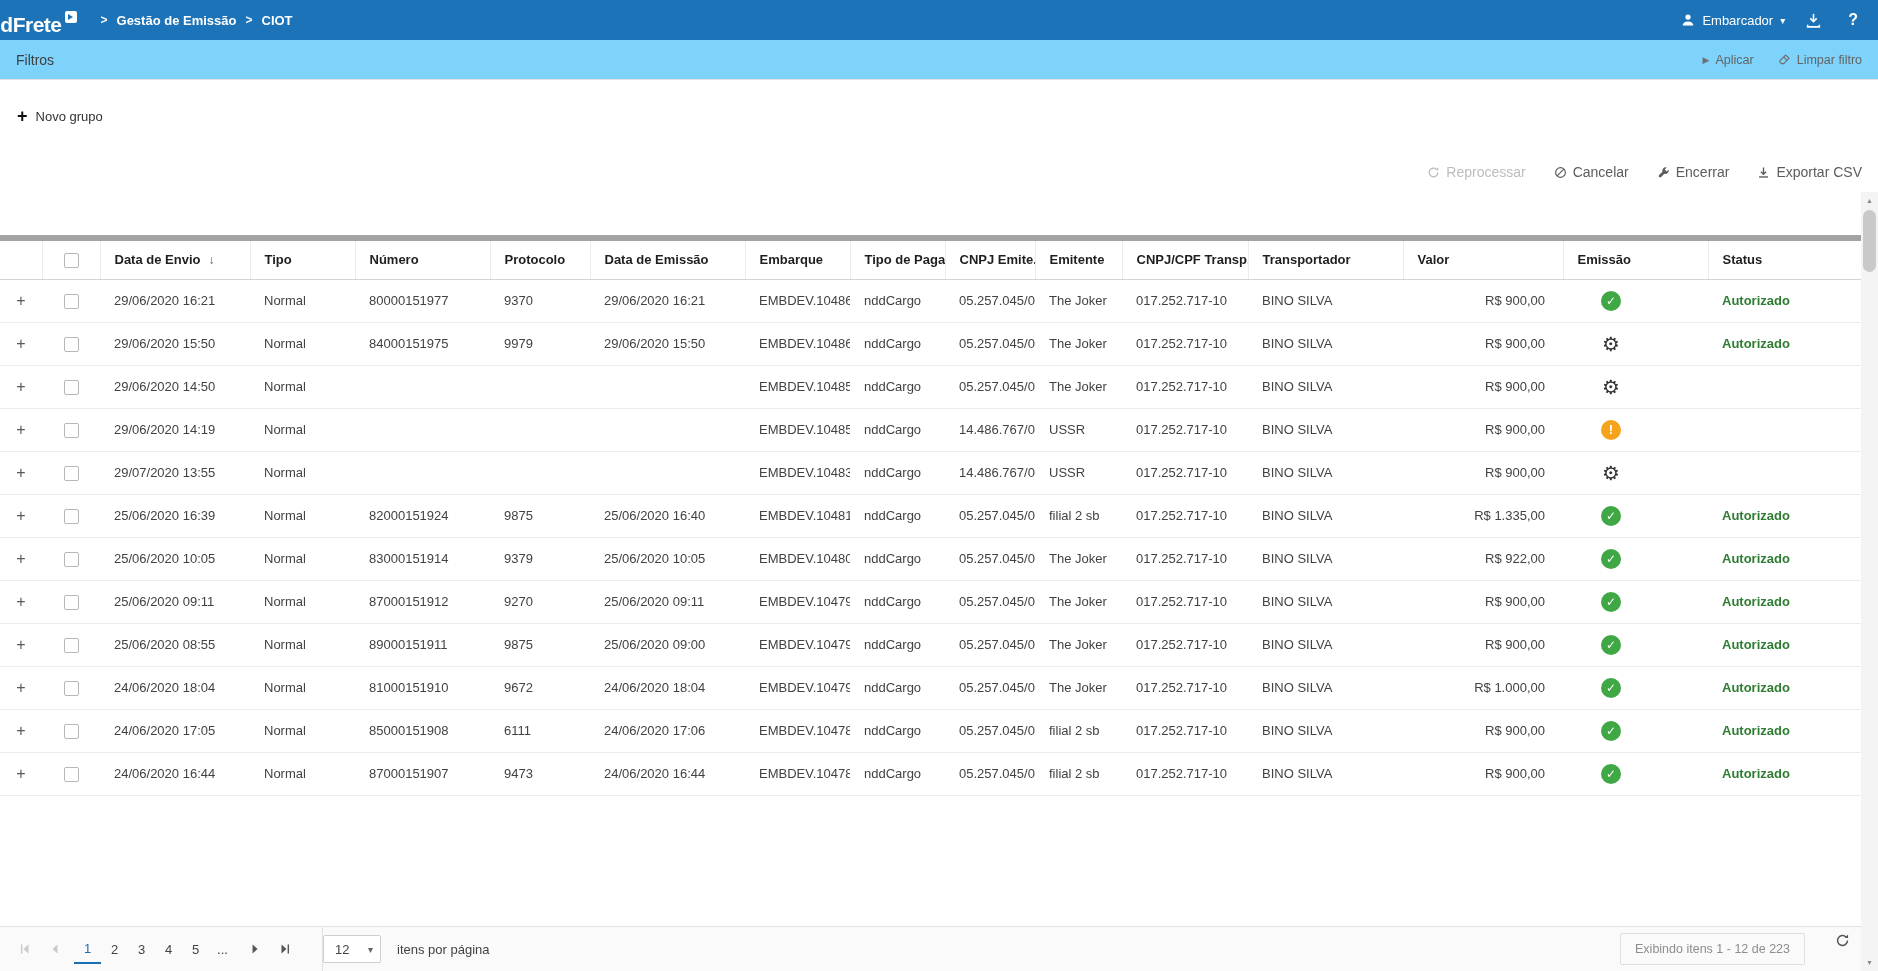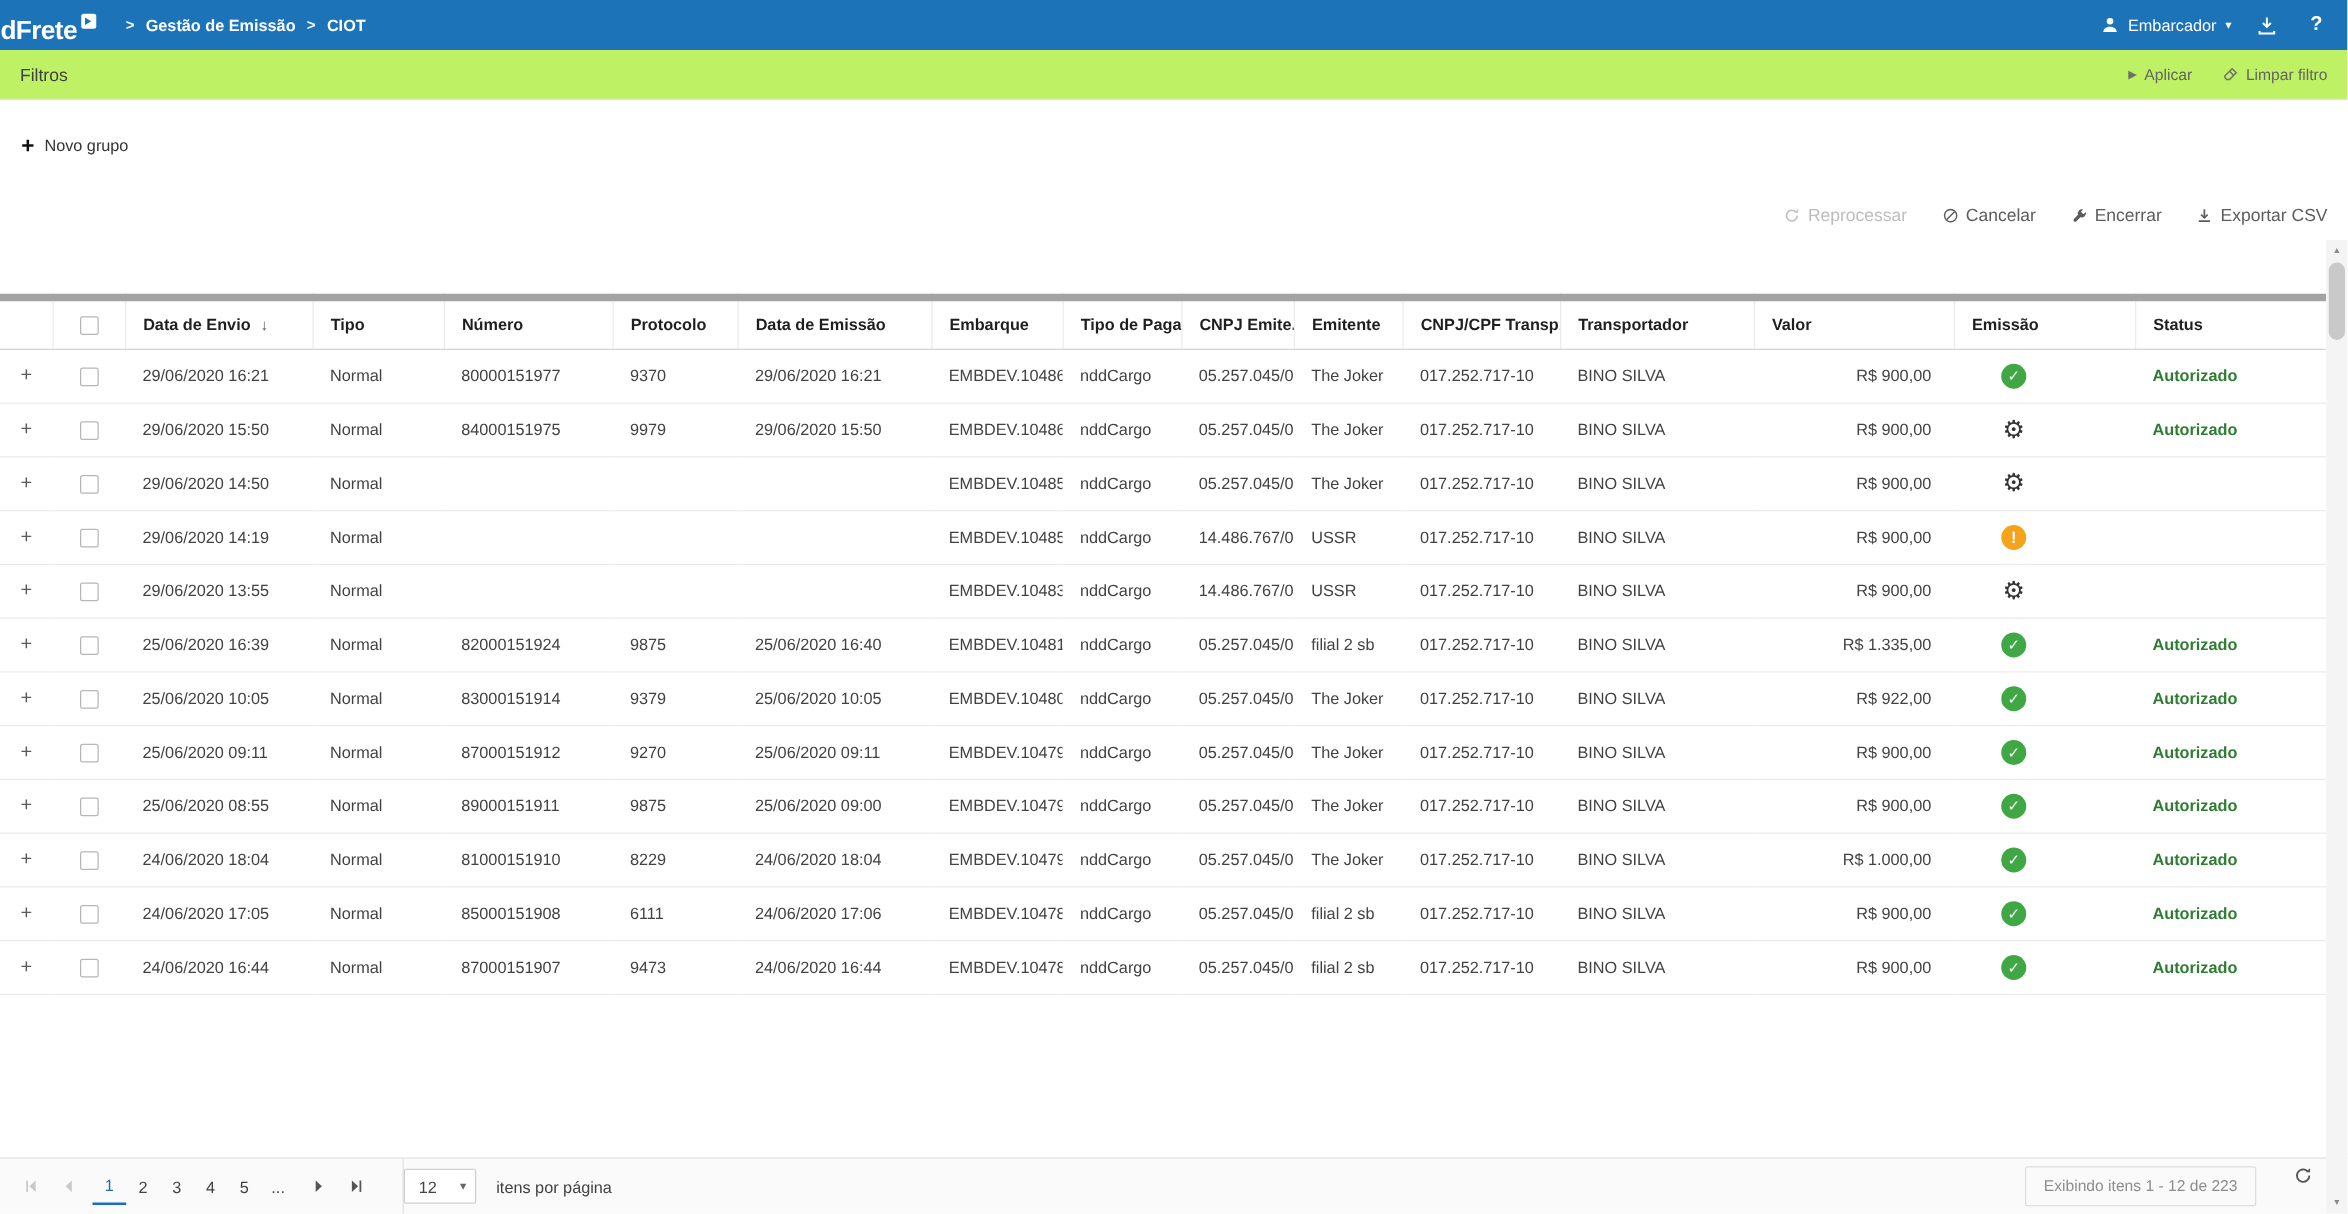--- a/index.html
+++ b/index.html
@@ -21,21 +21,21 @@
   .breadcrumb { display: flex; align-items: center; gap: 9px; margin-left: 24px; font-weight: bold; font-size: 13px; }
   .crumb-sep { font-size: 12px; opacity: .95; }
   .crumb { cursor: pointer; }
   .topbar-right { margin-left: auto; display: flex; align-items: center; gap: 20px; }
   .user-menu { display: flex; align-items: center; gap: 7px; cursor: pointer; font-size: 13px; }
   .chev { font-size: 10px; margin-top: 1px; }
   .tb-icon-btn { cursor: pointer; display: flex; align-items: center; }
   .help-btn { font-size: 16px; font-weight: bold; padding: 0 6px; cursor: pointer; }
 
   
-  .filters-bar { height: 40px; background: #bef264; border-bottom: 1px solid #e2e2e2; display: flex; align-items: center; padding: 0 16px; color: #3f3f3f; font-size: 14px; }
+  .filters-bar { height: 40px; background: #7dd3fc; border-bottom: 1px solid #e2e2e2; display: flex; align-items: center; padding: 0 16px; color: #3f3f3f; font-size: 14px; }
   .filters-actions { margin-left: auto; display: flex; gap: 24px; font-size: 12.5px; color: #646464; }
   .filter-btn { display: flex; align-items: center; gap: 6px; cursor: pointer; }
   .play-glyph { font-size: 9px; color: #6e6e6e; }
 
   
   .group-bar { height: 72px; display: flex; align-items: center; padding-left: 17px; background: #fff; }
   .new-group { display: flex; align-items: center; gap: 8px; font-size: 13px; color: #333; cursor: pointer; }
   .plus-glyph { font-size: 18px; font-weight: bold; color: #101010; line-height: 1; }
 
   
@@ -297,21 +297,21 @@
     <td>USSR</td>
     <td>017.252.717-10</td>
     <td>BINO SILVA</td>
     <td class="c-valor">R$ 900,00</td>
     <td class="c-emissao"><span class="em-icon em-warning">!</span></td>
     <td class="c-status"></td>
   </tr>
       <tr>
     <td class="c-expand"><span class="expand">+</span></td>
     <td class="c-check"><span class="checkbox"></span></td>
-    <td>29/06/2020 13:55</td>
+    <td>29/07/2020 13:55</td>
     <td>Normal</td>
     <td></td>
     <td></td>
     <td></td>
     <td>EMBDEV.104835</td>
     <td>nddCargo</td>
     <td>14.486.767/0...</td>
     <td>USSR</td>
     <td>017.252.717-10</td>
     <td>BINO SILVA</td>
@@ -390,21 +390,21 @@
     <td class="c-valor">R$ 900,00</td>
     <td class="c-emissao"><span class="em-icon em-success">✓</span></td>
     <td class="c-status">Autorizado</td>
   </tr>
       <tr>
     <td class="c-expand"><span class="expand">+</span></td>
     <td class="c-check"><span class="checkbox"></span></td>
     <td>24/06/2020 18:04</td>
     <td>Normal</td>
     <td>81000151910</td>
-    <td>8229</td>
+    <td>9672</td>
     <td>24/06/2020 18:04</td>
     <td>EMBDEV.104791</td>
     <td>nddCargo</td>
     <td>05.257.045/0...</td>
     <td>The Joker</td>
     <td>017.252.717-10</td>
     <td>BINO SILVA</td>
     <td class="c-valor">R$ 1.000,00</td>
     <td class="c-emissao"><span class="em-icon em-success">✓</span></td>
     <td class="c-status">Autorizado</td>

